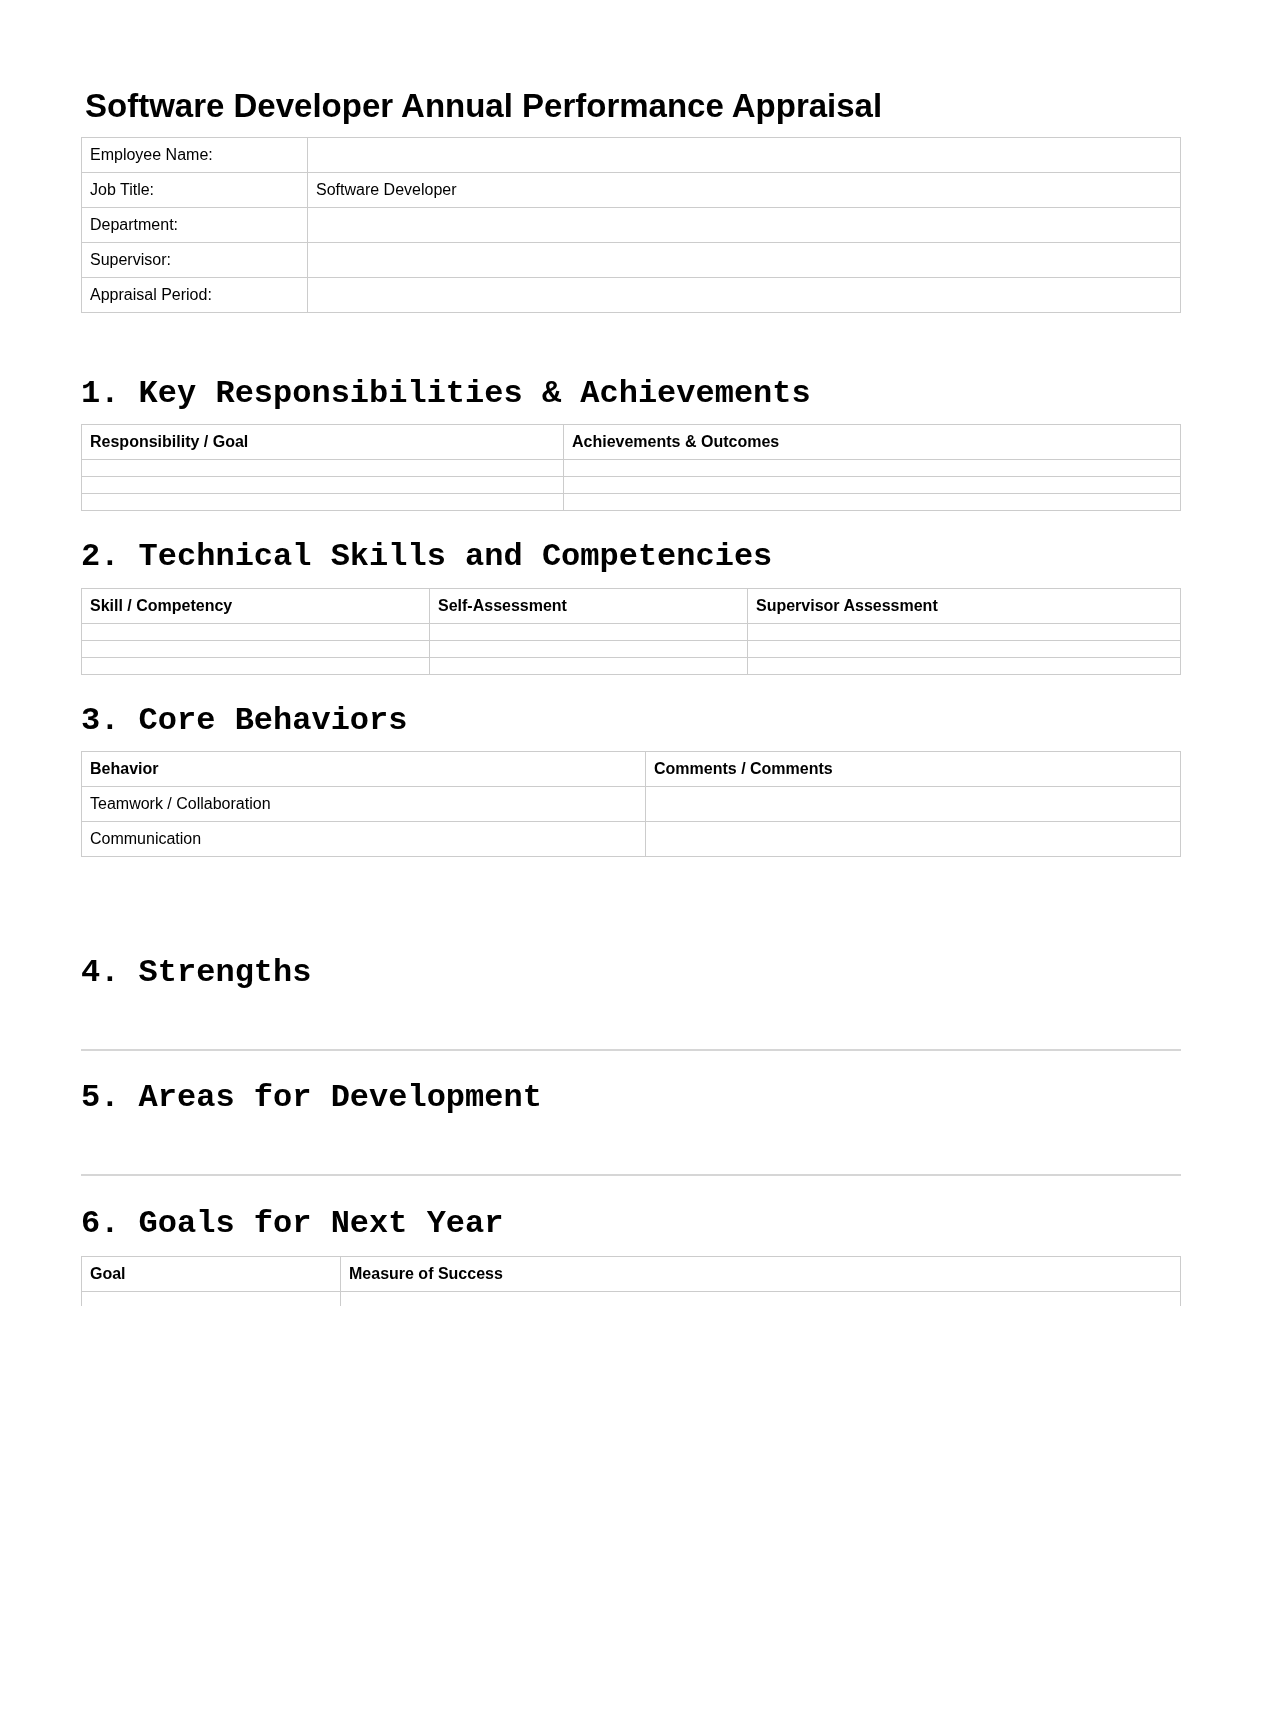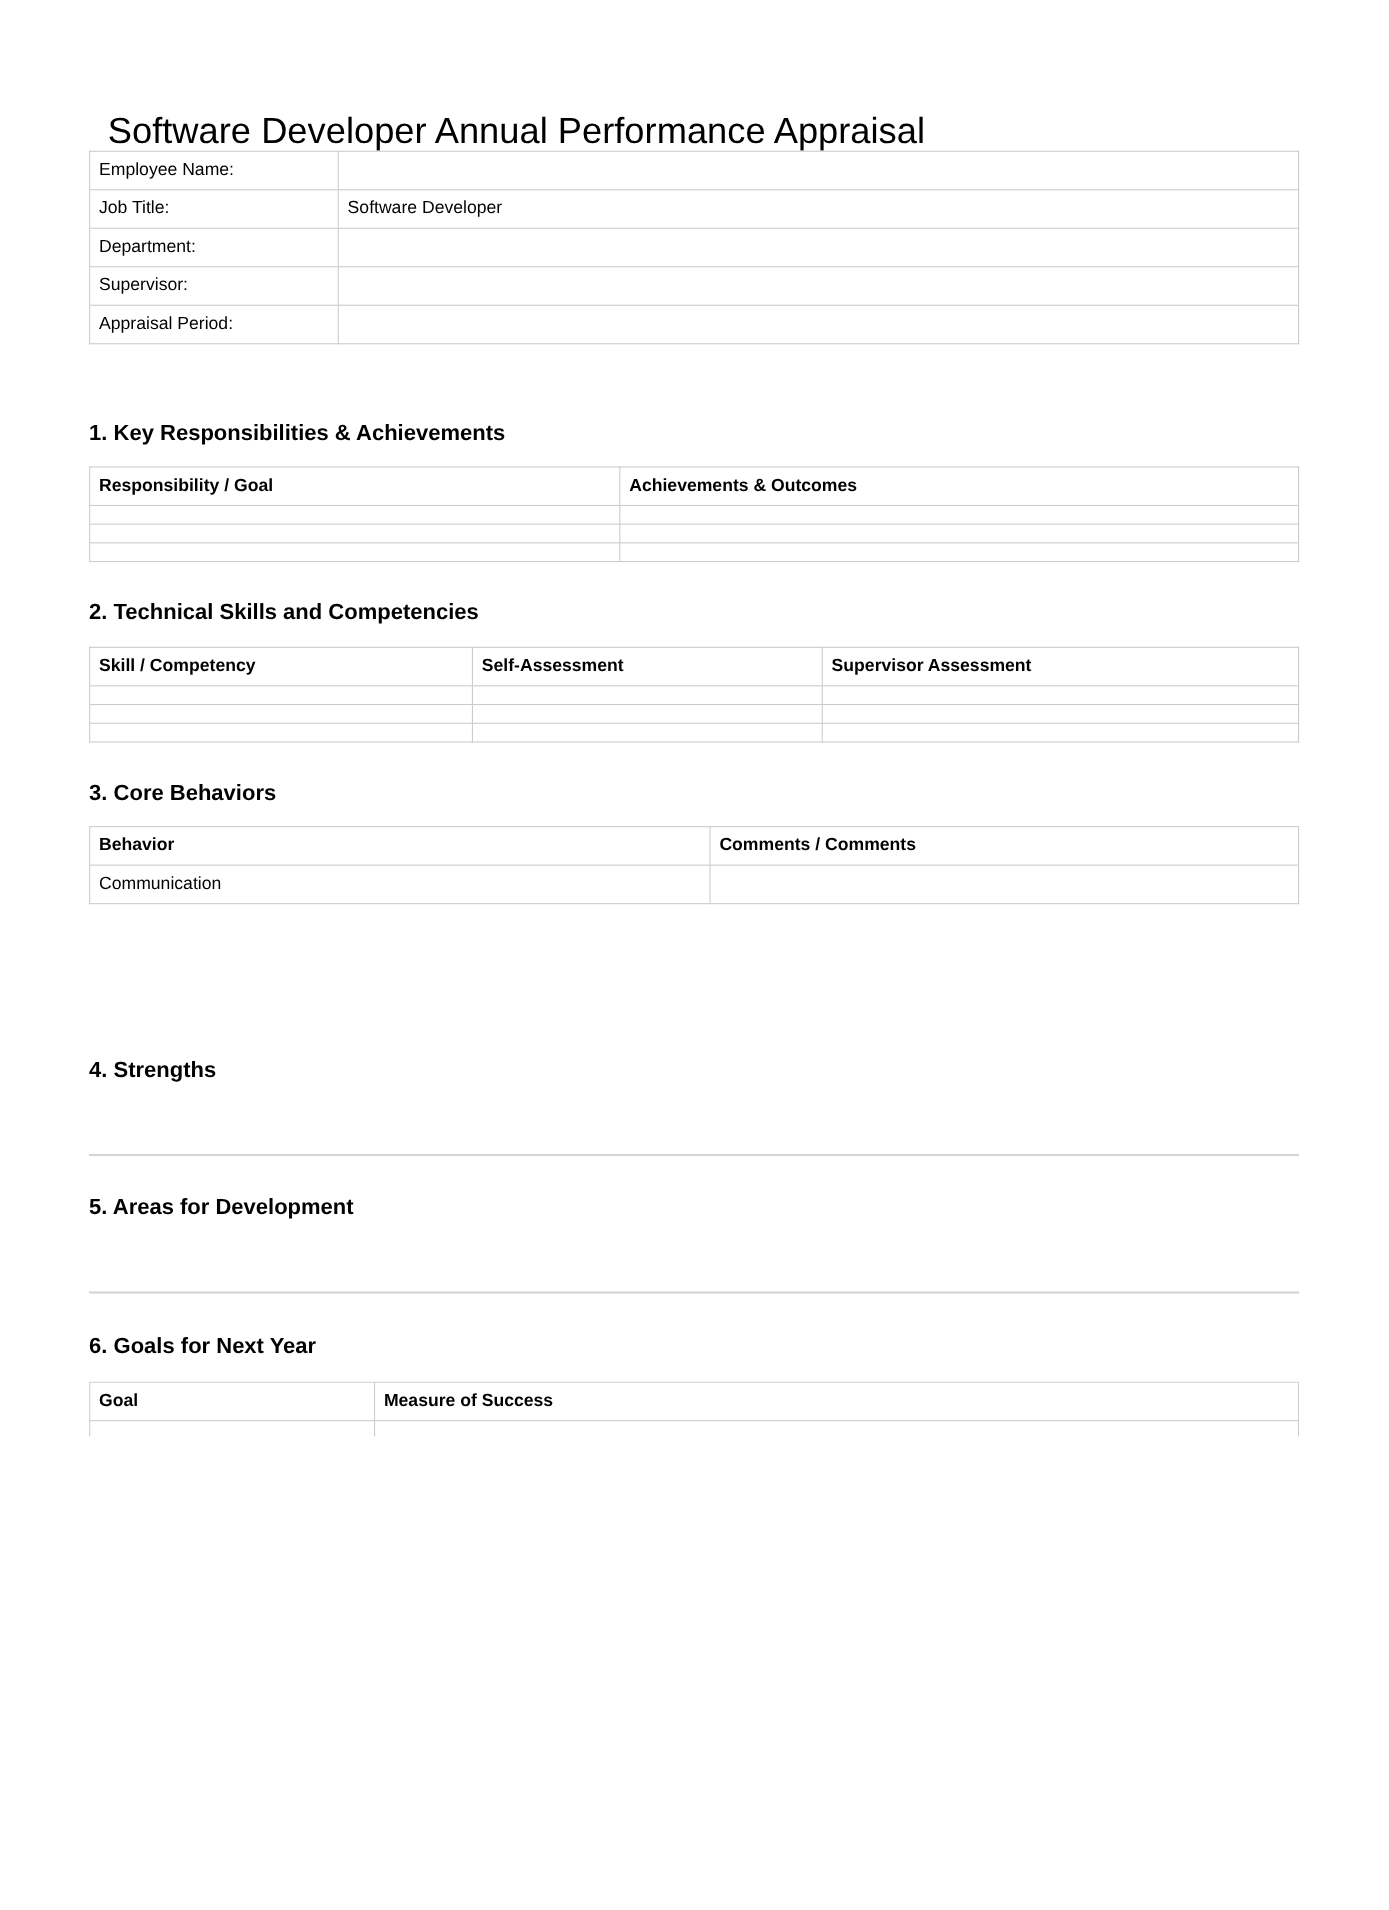--- a/index.html
+++ b/index.html
@@ -2,26 +2,26 @@
 <html><head>
 <meta charset="utf-8">
 <style>
   html, body { margin: 0; padding: 0; background: #ffffff; }
   body {
     width: 1263px; height: 1736px; position: relative; overflow: hidden;
     font-family: "Liberation Sans", "DejaVu Sans", sans-serif; color: #000;
   }
   .page { position: absolute; left: 81px; top: 0; width: 1100px; }
   h1 {
-    position: absolute; left: 0; top: 82px; margin: 17px;
-    font-size: 33px; font-weight: normal; line-height: 40px; white-space: nowrap; text-align: center;
+    position: absolute; left: 0; top: 82px; margin: 4px;
+    font-size: 33px; font-weight: bold; line-height: 40px; white-space: nowrap; text-align: center;
   }
   h2 {
     position: absolute; left: 0; margin: 0;
-    font-size: 20px; font-weight: bold; line-height: 30px; white-space: nowrap;
+    font-size: 32px; font-weight: bold; line-height: 30px; white-space: nowrap; font-family: Liberation Mono, monospace;
   }
   table {
     position: absolute; left: 0; width: 1100px;
     border-collapse: collapse; table-layout: fixed;
     font-size: 16px;
   }
   td, th {
     border: 1px solid #cccccc; padding: 0 8px; text-align: left;
     vertical-align: middle; overflow: hidden; white-space: nowrap;
   }
@@ -136,20 +136,24 @@
         <col>
       </colgroup>
     <thead>
       <tr>
         <th>Behavior</th>
         <th>Comments / Comments</th>
       </tr>
     </thead>
     <tbody>
       <tr class="beh">
+        <td>Teamwork / Collaboration</td>
+        <td></td>
+      </tr>
+      <tr class="beh">
         <td>Communication</td>
         <td></td>
       </tr>
     </tbody>
   </table>
 
   <h2 style="top:958px;">4. Strengths</h2>
   <div style="position:absolute; top:995px; left:0; width:1100px; height:52px;"></div>
   <div class="rule" style="top:1049px;"></div>
 

